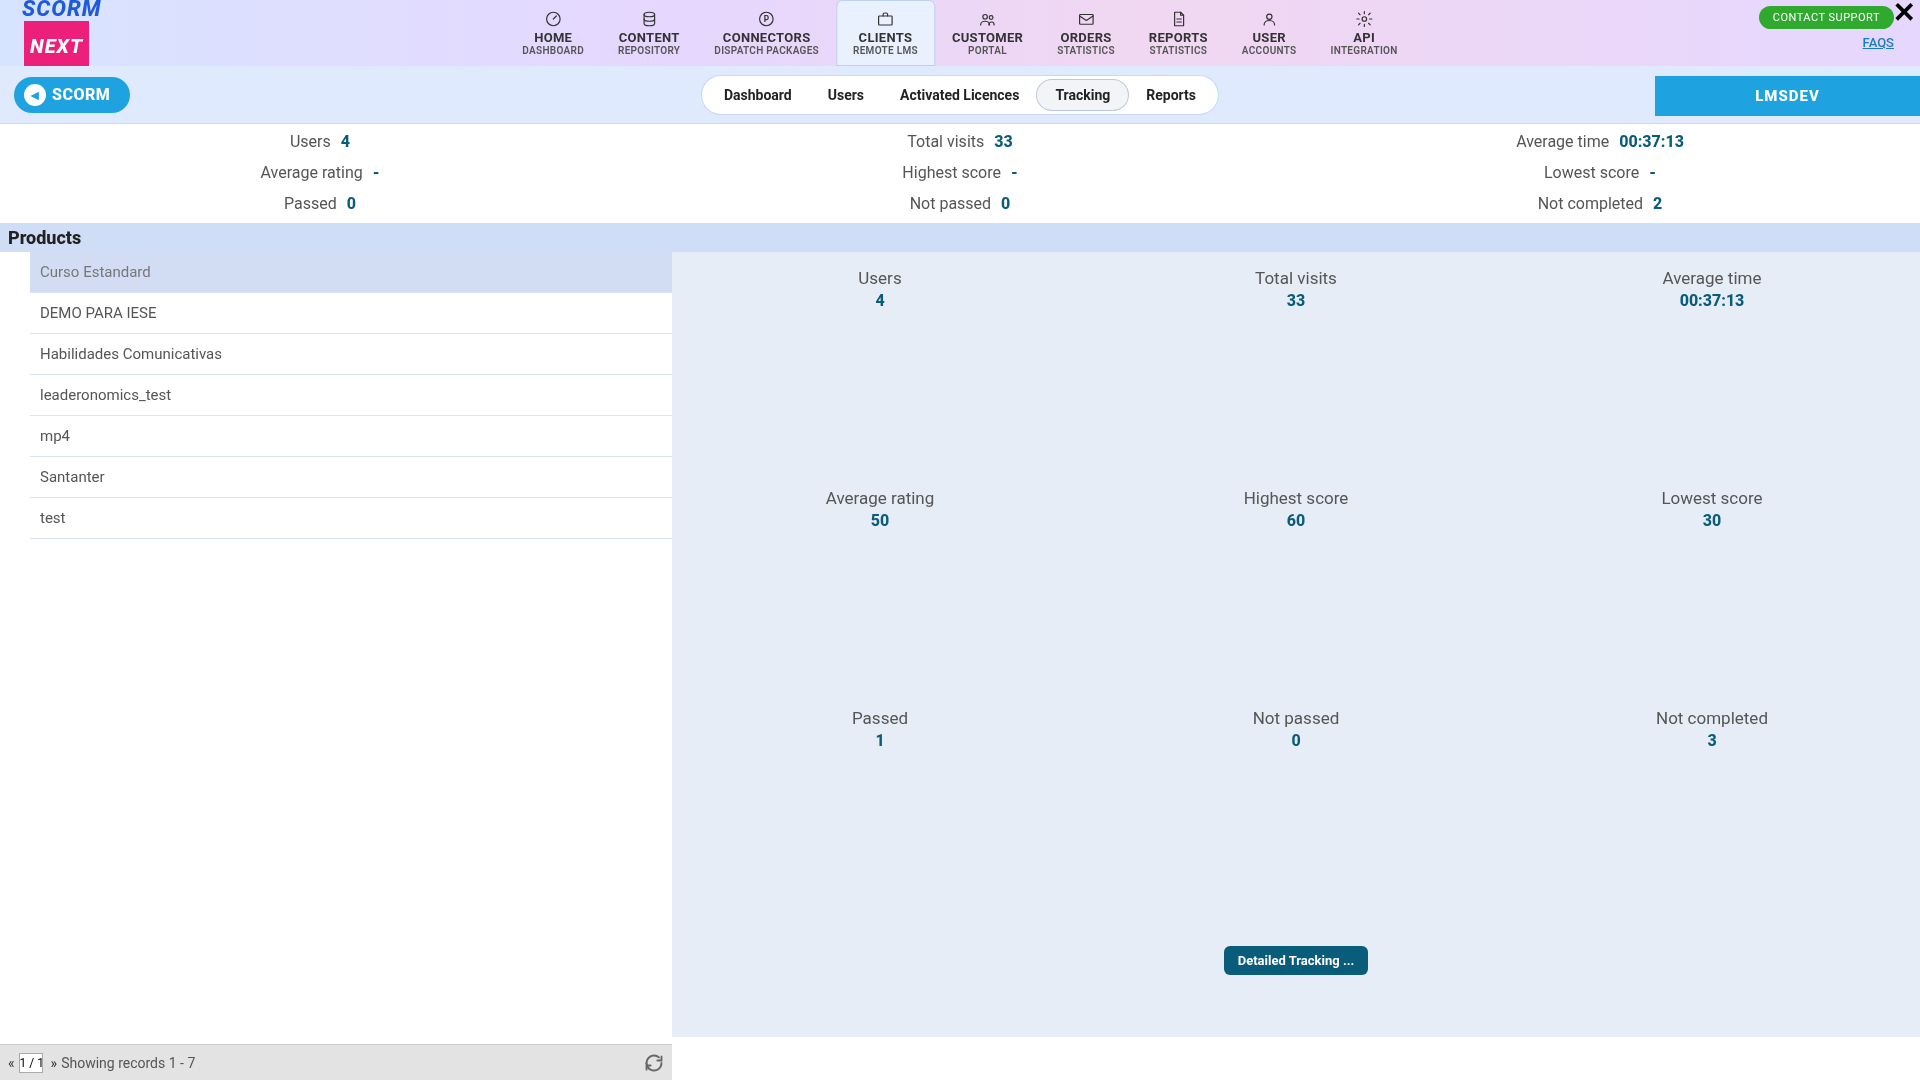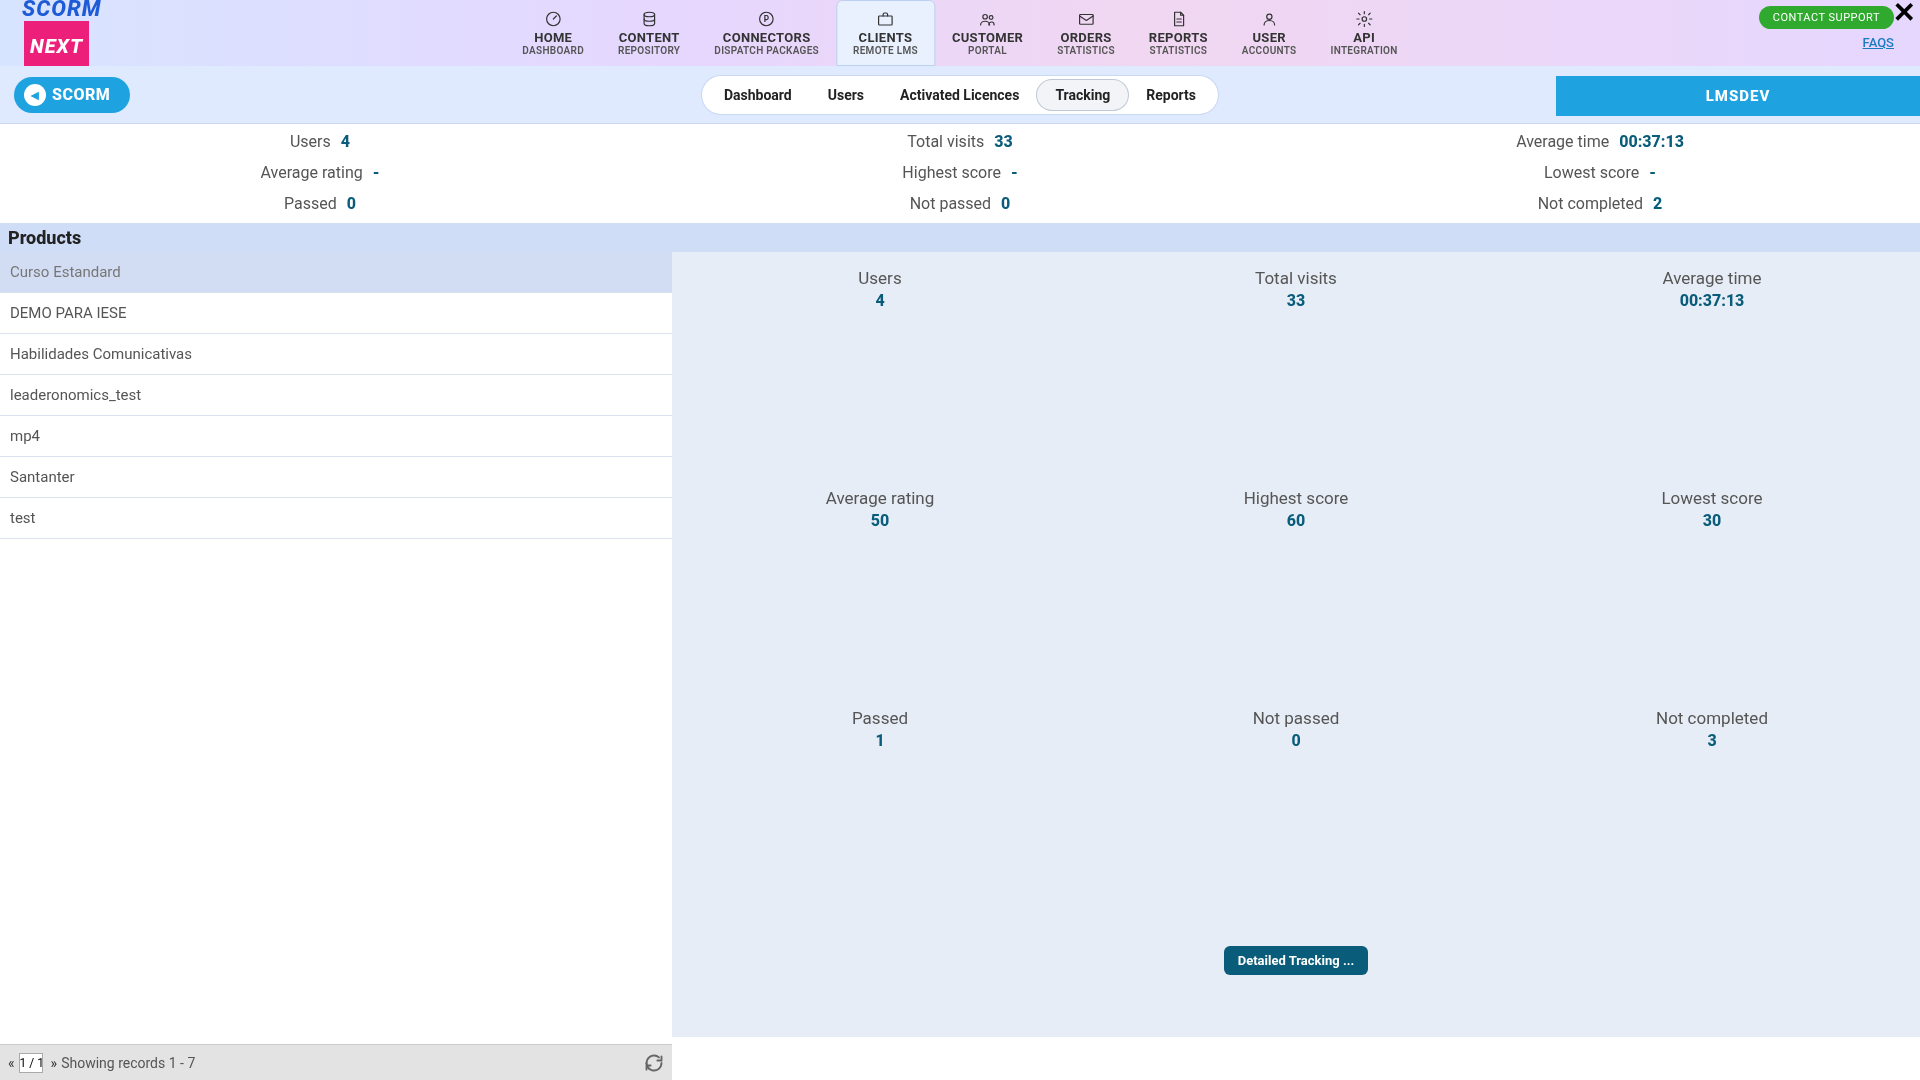--- a/index.html
+++ b/index.html
@@ -44,36 +44,36 @@
 }
 .back-btn {
   background:#1fa3e0; color:#fff; border:none; border-radius:20px;
   font-size:16px; font-weight:800; padding:7px 20px 7px 10px; margin-left:14px;
   display:flex; align-items:center; gap:6px; cursor:pointer; letter-spacing:0.5px;
 }
 .back-btn .circ { background:#fff; color:#1fa3e0; width:22px; height:22px; border-radius:50%; display:flex; align-items:center; justify-content:center; font-weight:900; font-size:14px;}
 .sub-tabs { position:absolute; left:50%; transform:translateX(-50%); display:flex; background:#fff; border-radius:22px; padding:4px; box-shadow:0 0 0 1px #c9d8f3;}
 .sub-tab { padding:7px 18px; font-size:14px; font-weight:700; color:#222; border-radius:18px; cursor:pointer; }
 .sub-tab.active { background:#f2f4f7; box-shadow:0 0 0 1px #bfc8d6; }
-.client-badge { position:absolute; right:0; top:10px; height:40px; display:flex; align-items:center; justify-content:center; background:#1fa3e0; color:#fff; font-weight:800; font-size:15px; letter-spacing:1px; width:364px; }
+.client-badge { position:absolute; right:0; top:10px; height:40px; display:flex; align-items:center; justify-content:center; background:#1fa3e0; color:#fff; font-weight:800; font-size:15px; letter-spacing:1px; width:265px; }
 
 
 .summary-strip { display:grid; grid-template-columns:1fr 1fr 1fr; padding: 8px 0 10px; }
 .summary-col { display:flex; flex-direction:column; align-items:center; gap:12px; }
 .stat-line { display:flex; gap:10px; align-items:baseline; font-size:16px; }
 .stat-line .lbl { color:#555; }
 .stat-line .val { color:#0a5d7a; font-weight:800; }
 
 
 .products-header { background:#cfddf6; padding:4px 8px; font-weight:800; font-size:18px; color:#222; }
 
 
 .lower { display:flex; height: calc(1080px - 66px - 58px - 105px - 30px - 36px); }
 .sidebar { width:672px; border-right:0; display:flex; flex-direction:column; }
-.product-list { flex:1; overflow:auto; }
+.product-list { flex:1; overflow:auto;padding-left:30px; }
 .product-item { padding:11px 10px; font-size:15px; color:#555; border-bottom:1px solid #dbe3ef; cursor:pointer; }
 .product-item.selected { background:#d2ddf3; color:#777; }
 
 .pager { height:36px; background:#e3e3e3; display:flex; align-items:center; padding:0 8px; gap:8px; width:672px; border-top:1px solid #ccc; position:absolute; bottom:0; left:0;}
 .pager .arrow { font-size:14px; color:#333; cursor:pointer;}
 .pager .dbl { letter-spacing:-4px; }
 .pager input { width:24px; height:20px; text-align:center; border:1px solid #aaa; font-size:12px;}
 .pager .showing { font-size:14px; color:#555; }
 .pager .refresh { margin-left:auto; font-size:18px; color:#666; cursor:pointer;}
 

